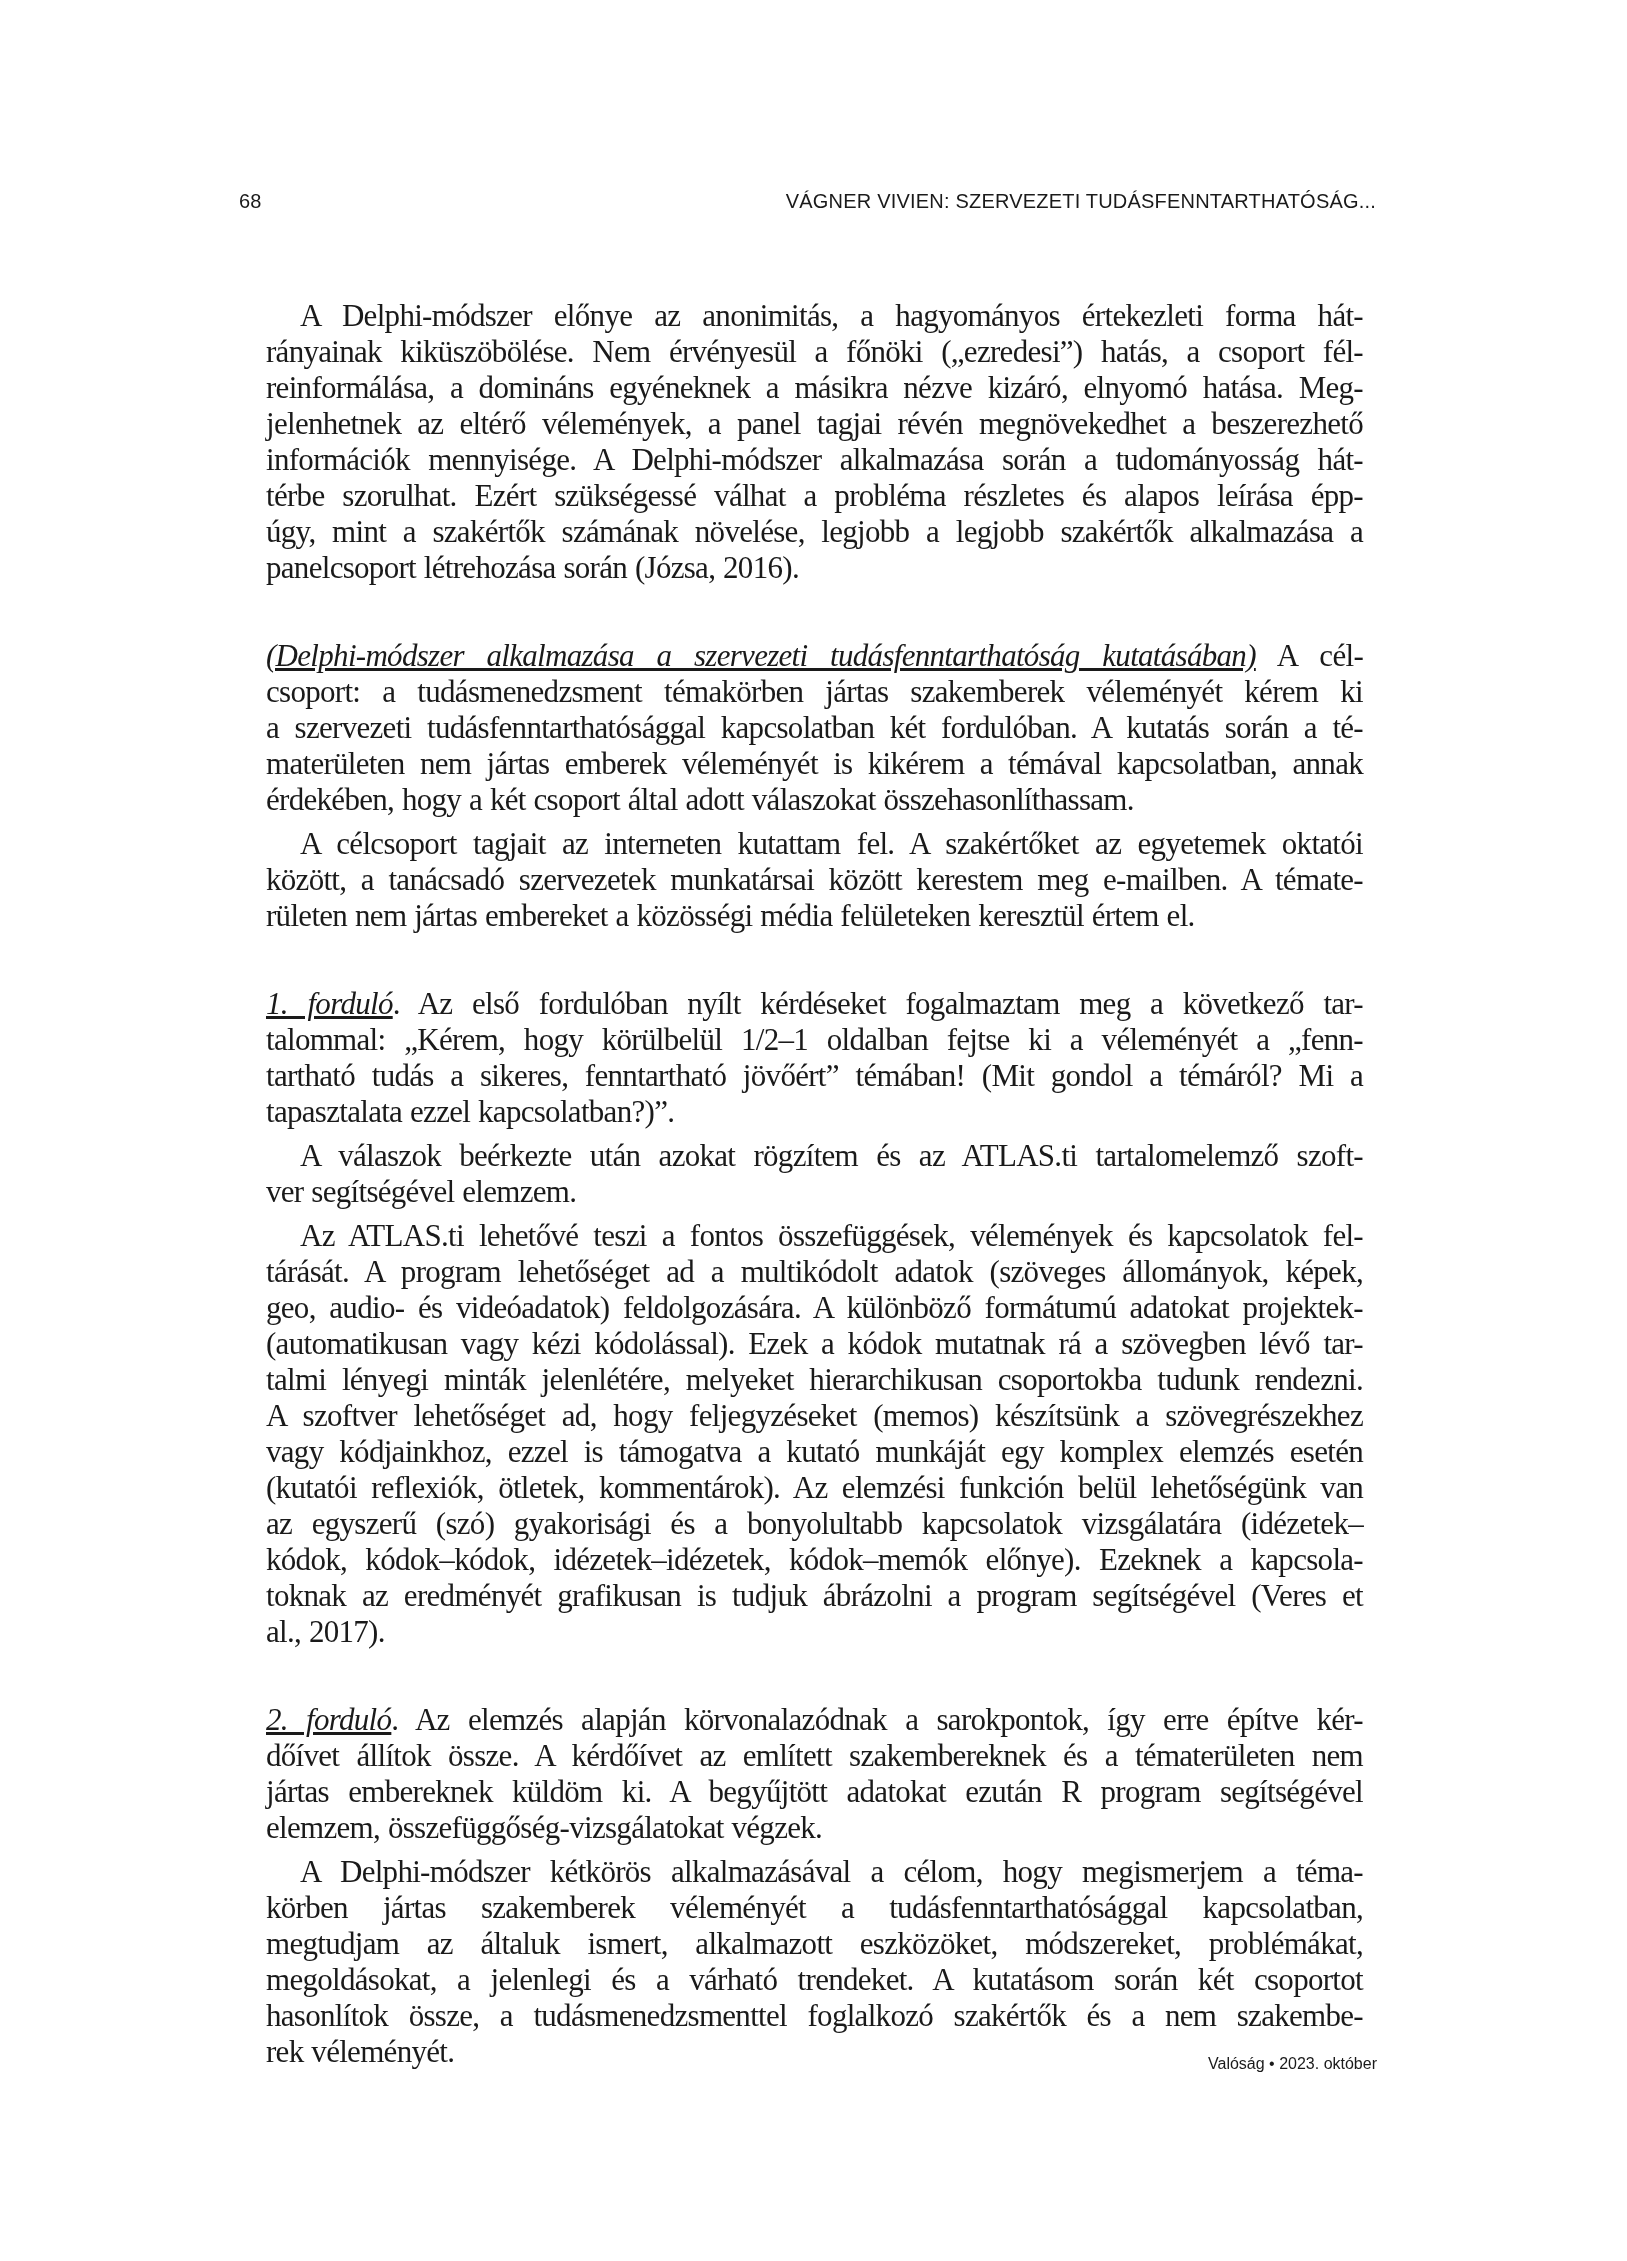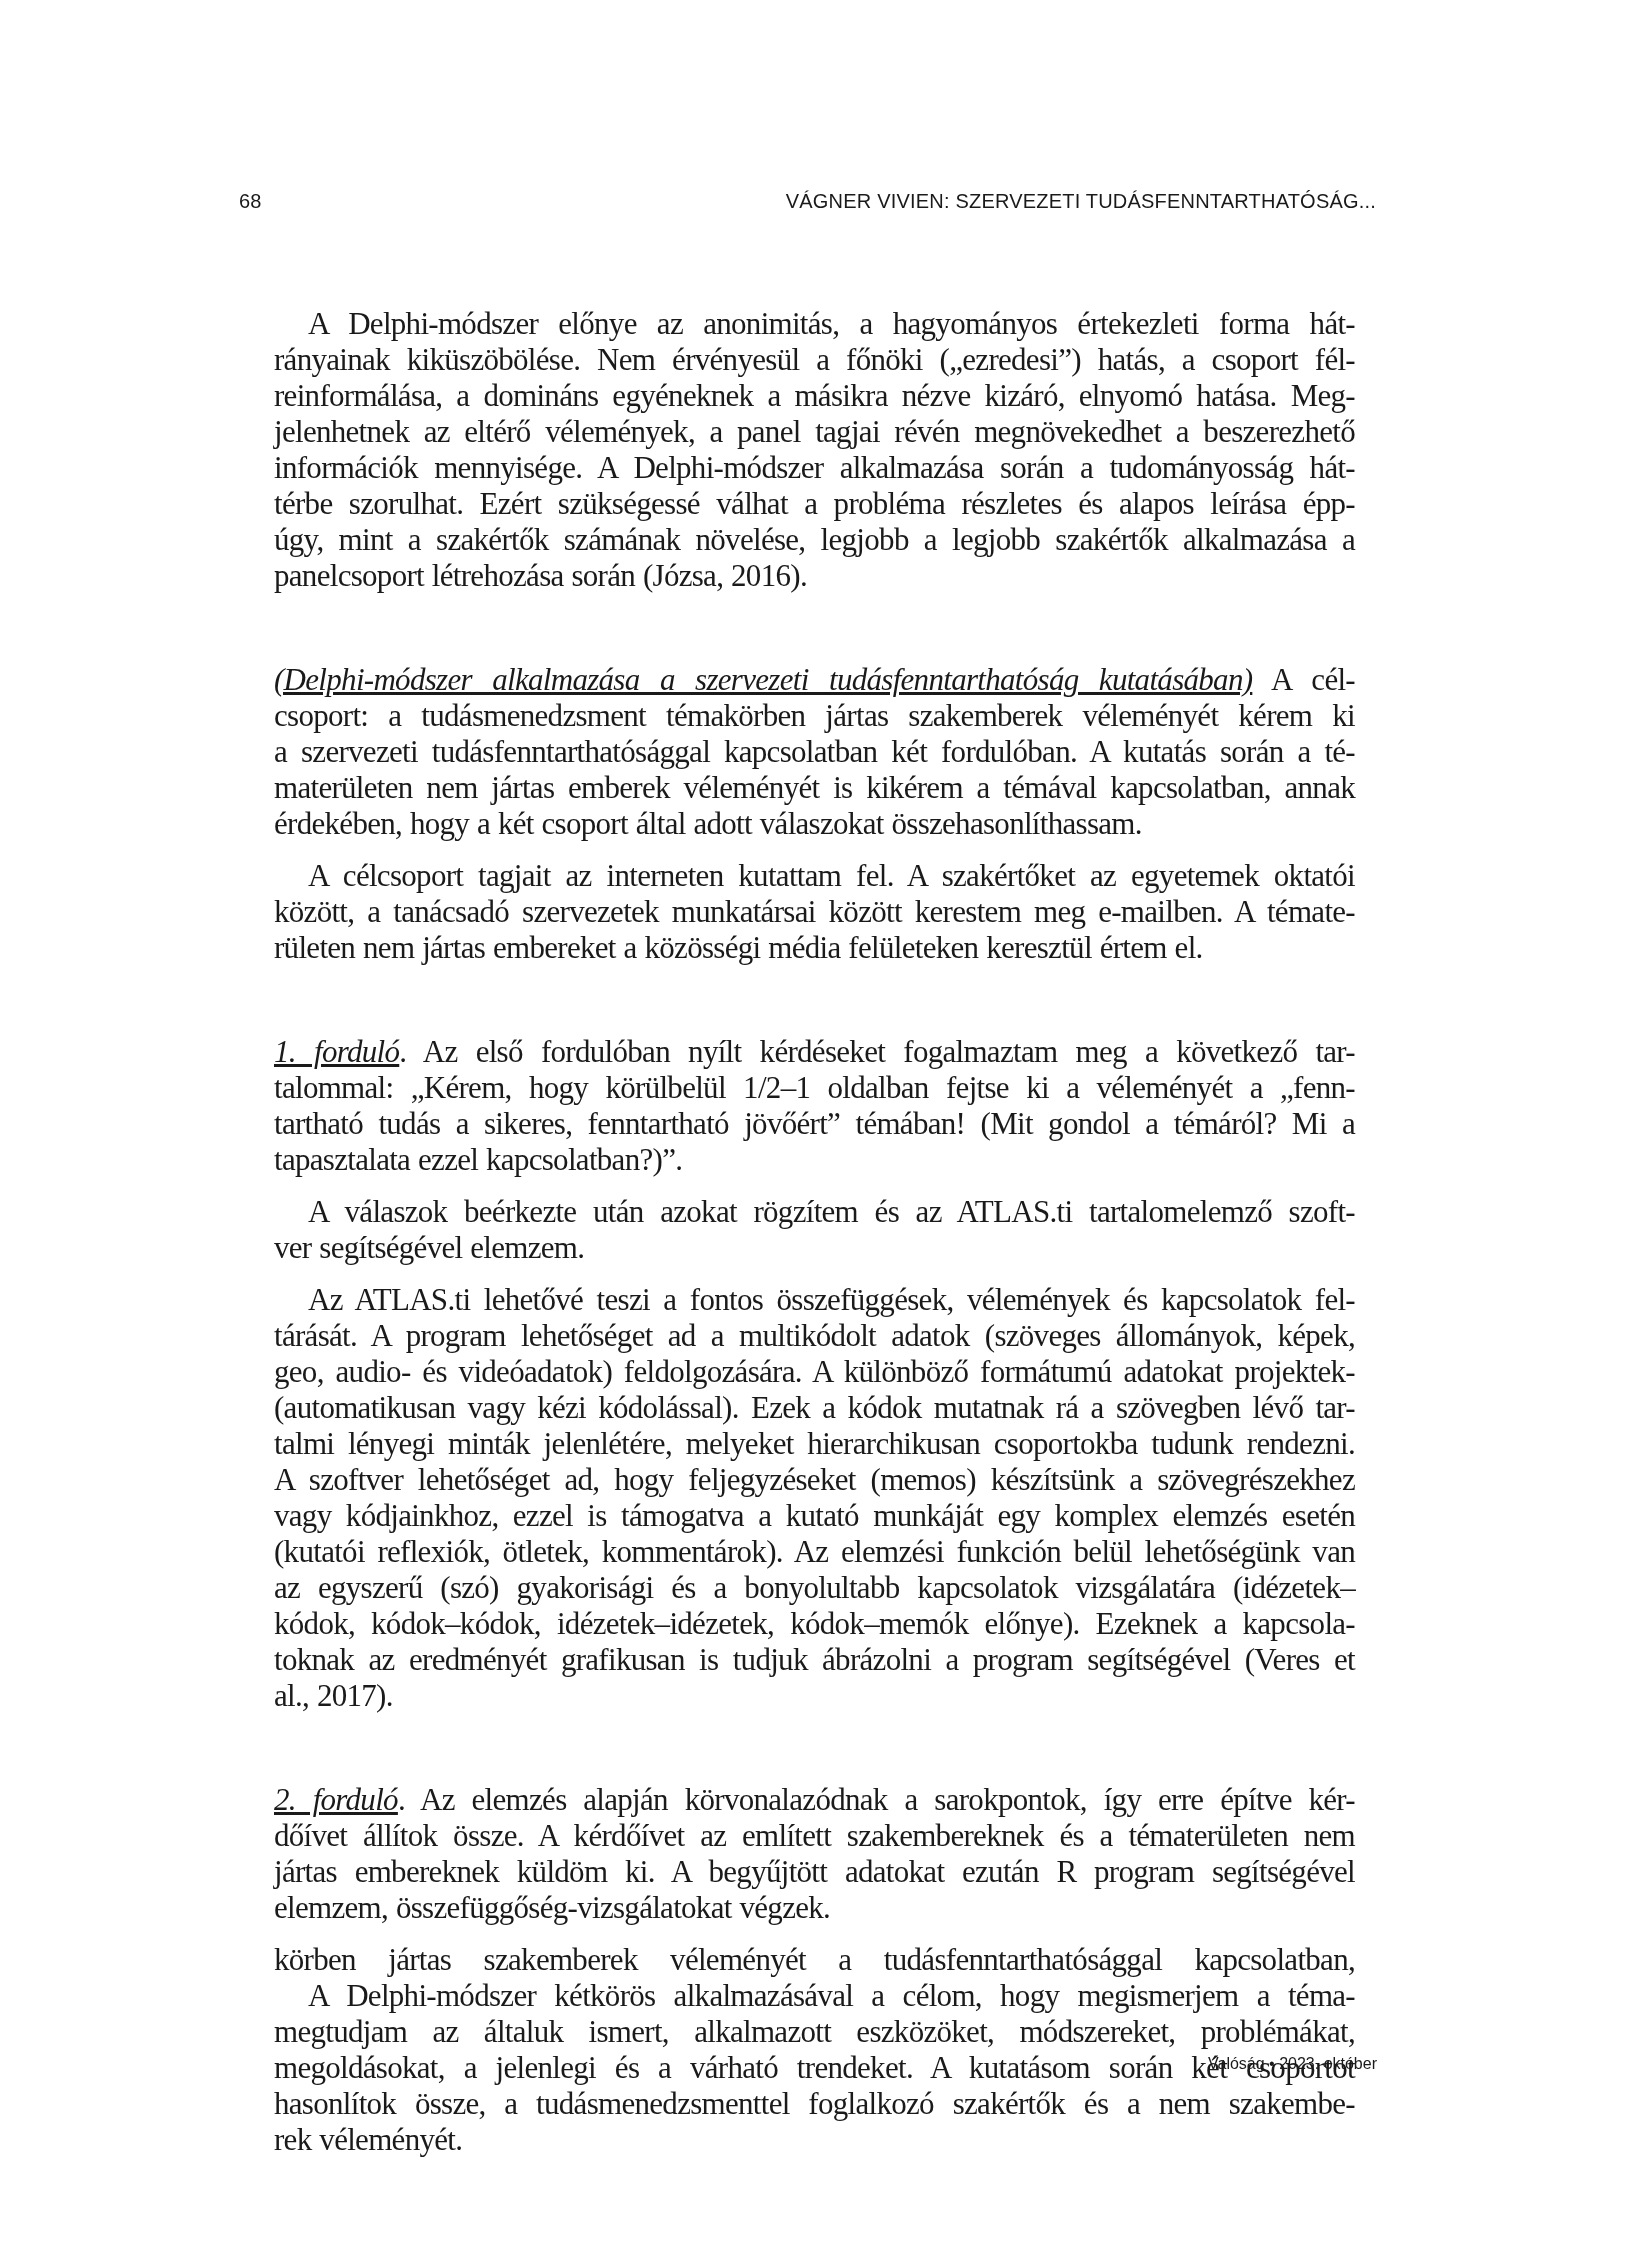--- a/index.html
+++ b/index.html
@@ -7,21 +7,21 @@
   .page-header {
     position: absolute; left: 239px; top: 190px; width: 1137px; height: 31px;
     font-family: "Liberation Sans", sans-serif; font-size: 20px; letter-spacing: 0.2px;
   }
   .page-number { position: absolute; left: 0; top: 0; }
   .running-title { position: absolute; right: 0; top: 0; white-space: nowrap; }
   .body {
     position: absolute; left: 258px; top: 290px; width: 1113px;
     font-family: "Liberation Serif", serif; font-size: 31px; line-height: 36px;
   }
-  .para { margin: 16px; }
+  .para { margin: 8px; }
   .gap { height: 36px; }
   .line {
     display: block; white-space: nowrap; overflow: visible;
     text-align: justify; text-align-last: justify; height: 36px;
     letter-spacing: -0.7px; word-spacing: 0.8px;
   }
   .line.last { text-align-last: left; }
   .line.indent { padding-left: 34px; }
   .it { font-style: italic; text-decoration: underline; }
   .page-footer {
@@ -95,22 +95,22 @@
   <div class="gap"></div>
 
   <div class="para">
     <span class="line"><span class="it">2. forduló</span><span>. Az elemzés alapján körvonalazódnak a sarokpontok, így erre építve kér-</span></span>
     <span class="line">dőívet állítok össze. A kérdőívet az említett szakembereknek és a tématerületen nem</span>
     <span class="line">jártas embereknek küldöm ki. A begyűjtött adatokat ezután R program segítségével</span>
     <span class="line last">elemzem, összefüggőség-vizsgálatokat végzek.</span>
   </div>
 
   <div class="para">
+    <span class="line indent">A Delphi-módszer kétkörös alkalmazásával a célom, hogy megismerjem a téma-</span>
     <span class="line">körben jártas szakemberek véleményét a tudásfenntarthatósággal kapcsolatban,</span>
-    <span class="line indent">A Delphi-módszer kétkörös alkalmazásával a célom, hogy megismerjem a téma-</span>
     <span class="line">megtudjam az általuk ismert, alkalmazott eszközöket, módszereket, problémákat,</span>
     <span class="line">megoldásokat, a jelenlegi és a várható trendeket. A kutatásom során két csoportot</span>
     <span class="line">hasonlítok össze, a tudásmenedzsmenttel foglalkozó szakértők és a nem szakembe-</span>
     <span class="line last">rek véleményét.</span>
   </div>
 </div>
 
 <div class="page-footer">Valóság • 2023. október</div>
 
 

